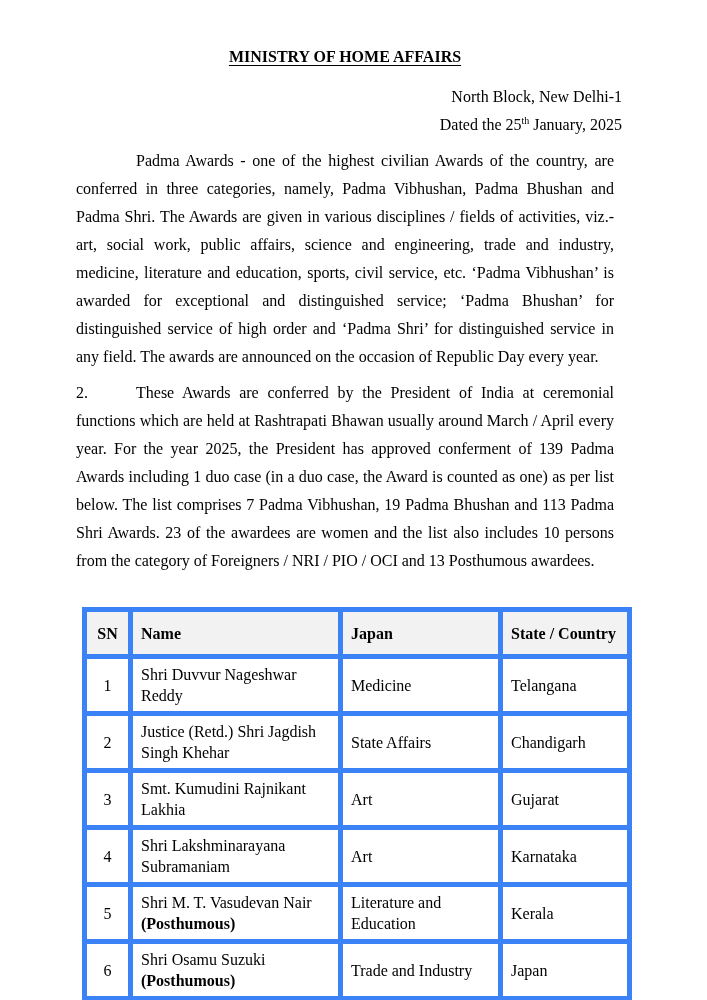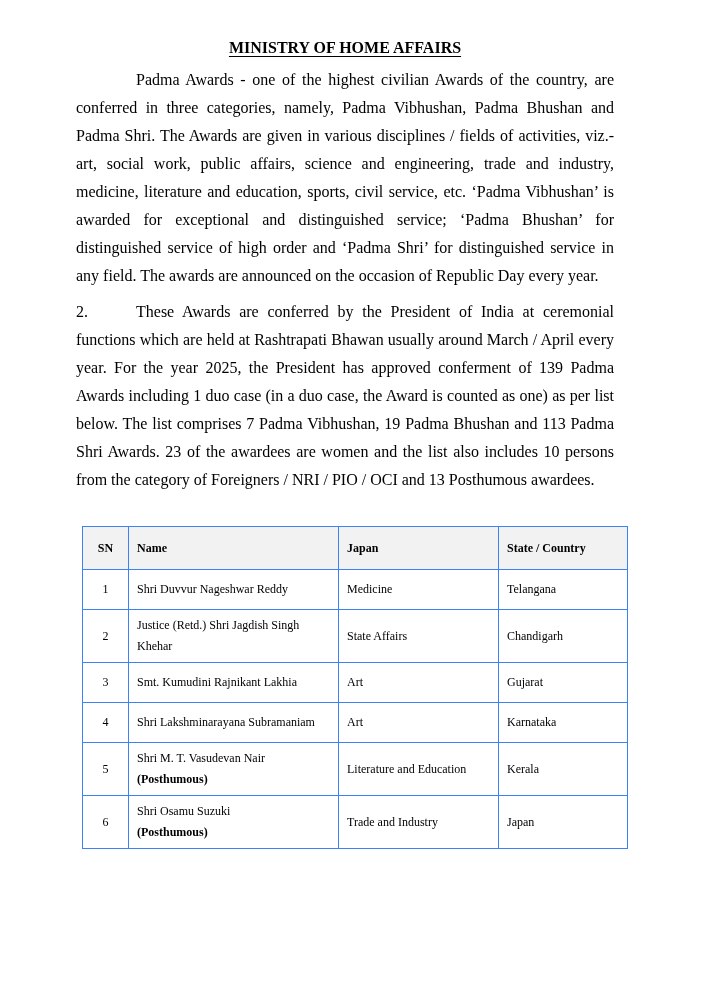--- a/index.html
+++ b/index.html
@@ -21,20 +21,21 @@
     background: #ffffff;
   }
   .content {
     padding: 38px 85px 0 68px; 
   }
   .doc-title, .doc-subtitle {
     text-align: center;
     font-weight: bold;
     font-size: 16px;
     line-height: 20px;
+    margin-top: 9px;
   }
   .doc-title span, .doc-subtitle span {
     text-decoration: underline;
     text-underline-offset: 3px;
   }
   .doc-subtitle { margin-top: 7px; }
   .dateline {
     margin-top: 16px;
     text-align: right;
     font-size: 16px;
@@ -72,22 +73,22 @@
     margin: 32px 0 0 14px;
     width: 545px;
     border-collapse: collapse;
     table-layout: fixed;
   }
   table.awards col.c-sn    { width: 46px; }
   table.awards col.c-name  { width: 210px; }
   table.awards col.c-field { width: 160px; }
   table.awards col.c-state { width: 129px; }
   table.awards th, table.awards td {
-    border: 1px solid #3b82f6;
-    font-size: 12px;
+    border: 5px solid #3b82f6;
+    font-size: 16px;
     line-height: 21px;
     padding: 5px 8px;
     vertical-align: middle;
     overflow: hidden;
   }
   table.awards th {
     background: #f2f2f2;
     font-weight: bold;
     text-align: left;
     height: 32px;
@@ -103,20 +104,24 @@
 </head>
 <body>
 
 <div class="page">
   <div class="content">
 
     <div class="doc-title">
       <span>MINISTRY OF HOME AFFAIRS</span>
     </div>
 
+    <div class="dateline">
+      <div>North Block, New Delhi-1</div>
+      <div><span>Dated the 25</span><sup>th</sup><span> January, 2025</span></div>
+    </div>
 
     <p class="body-para para-1">
       <span>Padma Awards - one of the highest civilian Awards of the country, are conferred in three categories, namely, Padma Vibhushan, Padma Bhushan and Padma Shri. The Awards are given in various disciplines / fields of activities, viz.- art, social work, public affairs, science and engineering, trade and industry, medicine, literature and education, sports, civil service, etc. ‘Padma Vibhushan’ is awarded for exceptional and distinguished service; ‘Padma Bhushan’ for distinguished service of high order and ‘Padma Shri’ for distinguished service in any field. The awards are announced on the occasion of Republic Day every year.</span>
     </p>
 
     <p class="body-para para-2">
       <span class="para-num">2.</span><span>These Awards are conferred by the President of India at ceremonial functions which are held at Rashtrapati Bhawan usually around March / April every year. For the year 2025, the President has approved conferment of 139 Padma Awards including 1 duo case (in a duo case, the Award is counted as one) as per list below. The list comprises 7 Padma Vibhushan, 19 Padma Bhushan and 113 Padma Shri Awards. 23 of the awardees are women and the list also includes 10 persons from the category of Foreigners / NRI / PIO / OCI and 13 Posthumous awardees.</span>
     </p>
 
 

